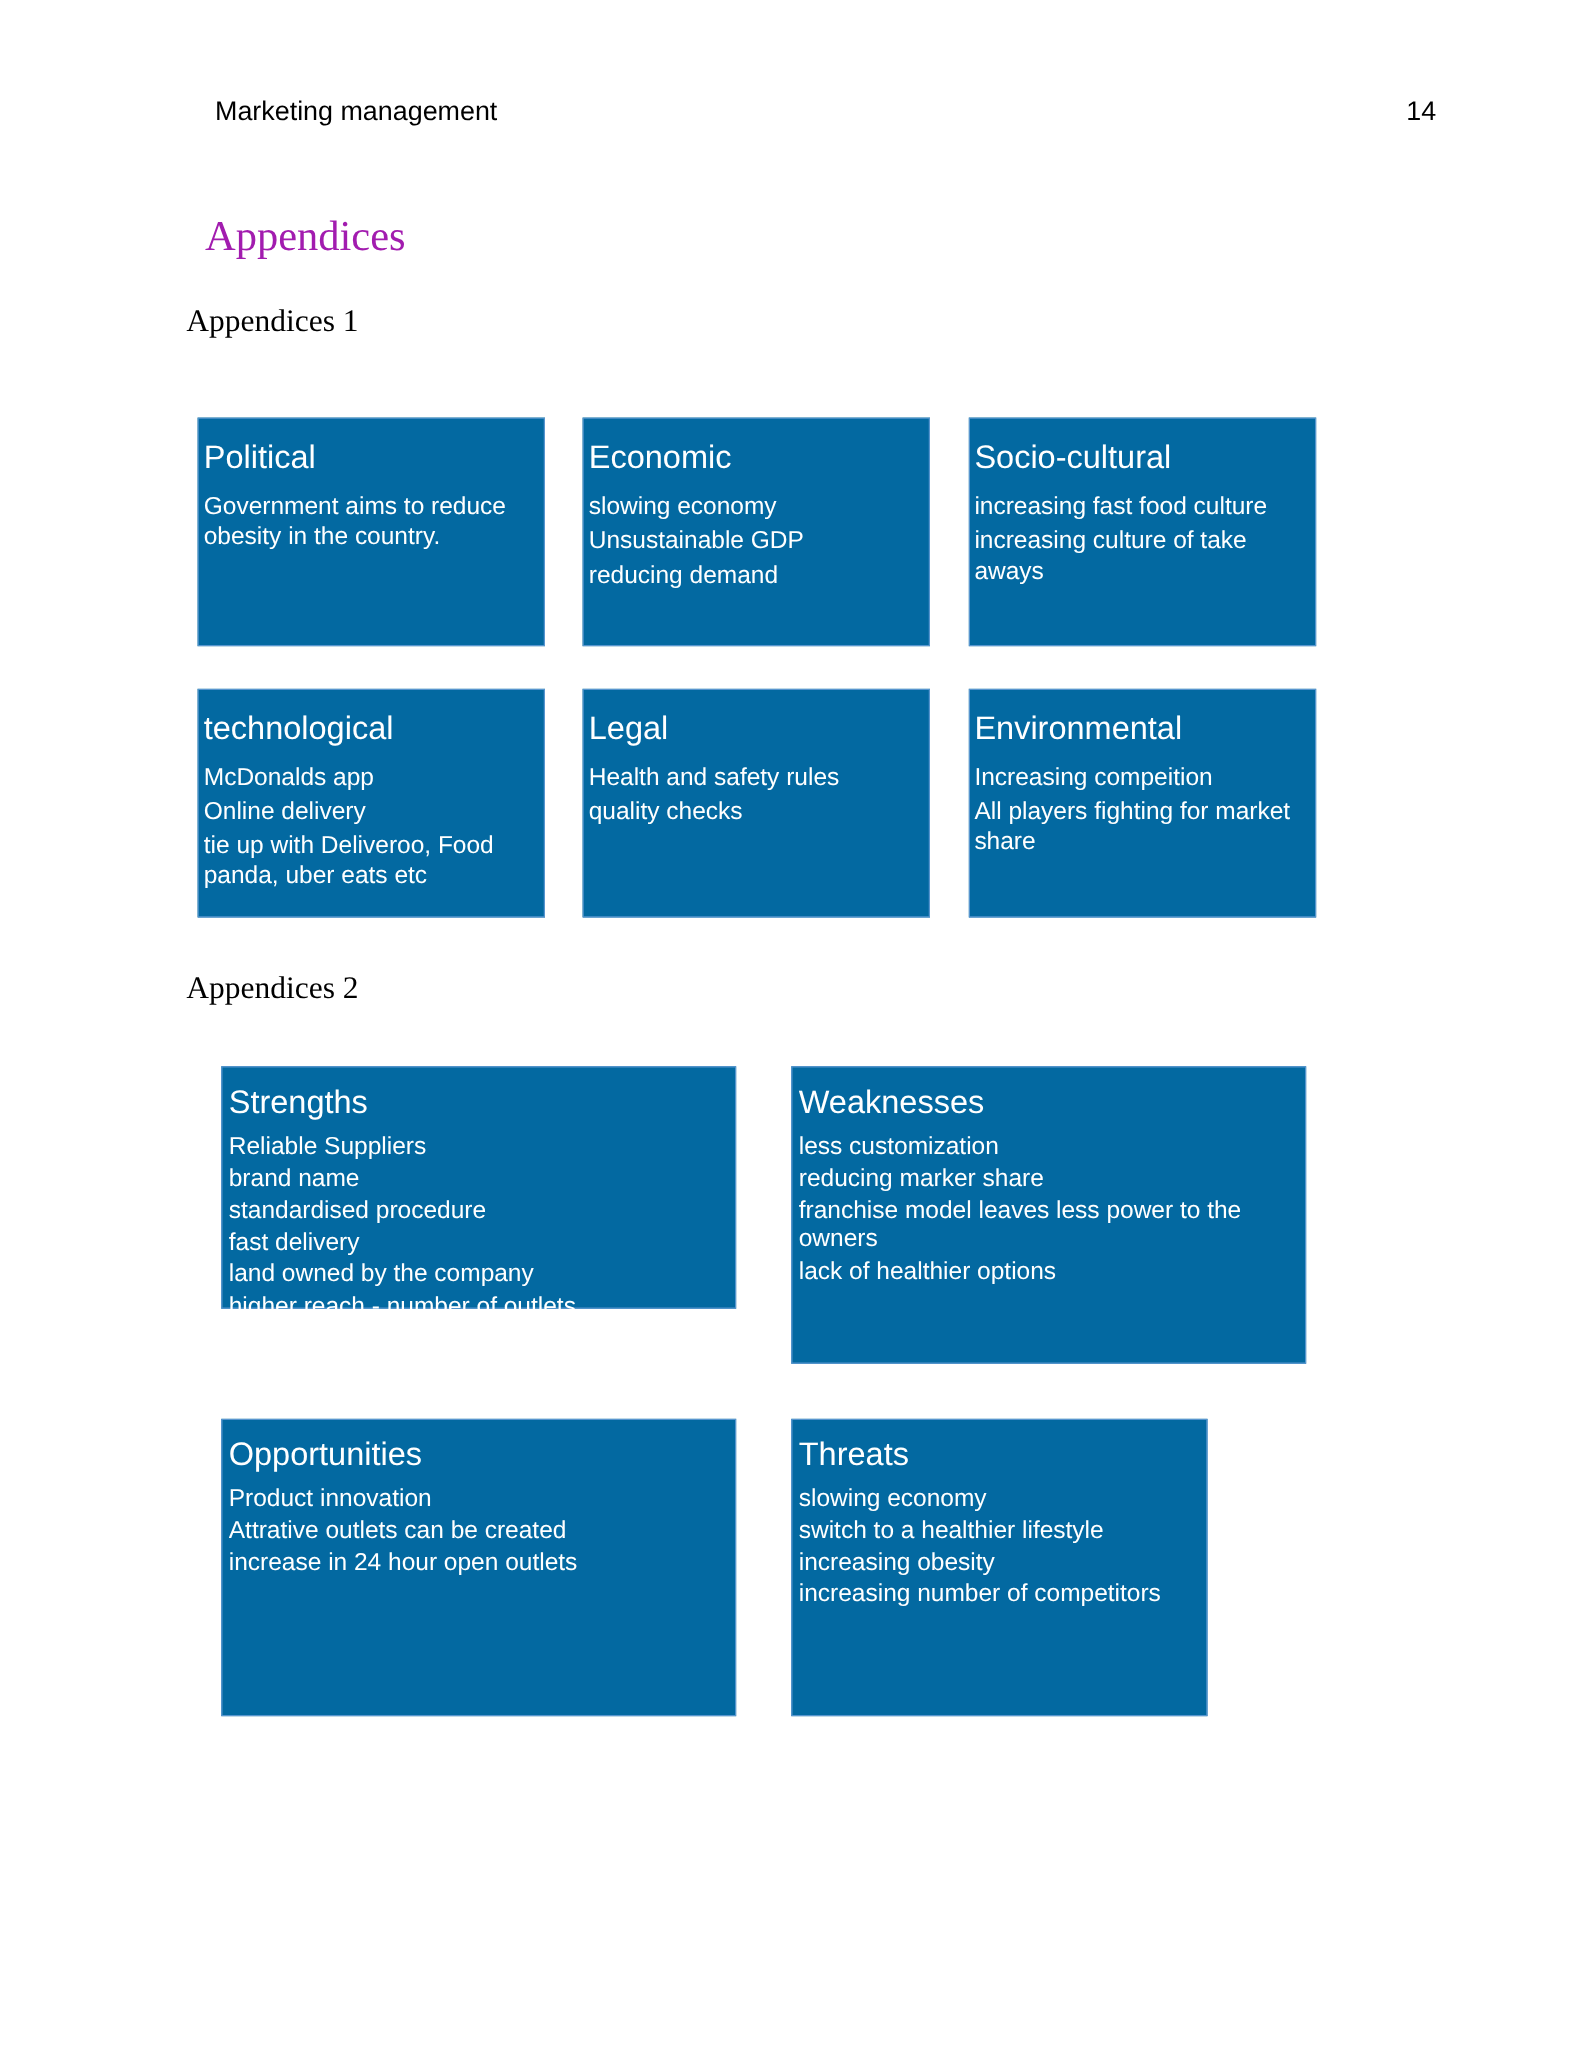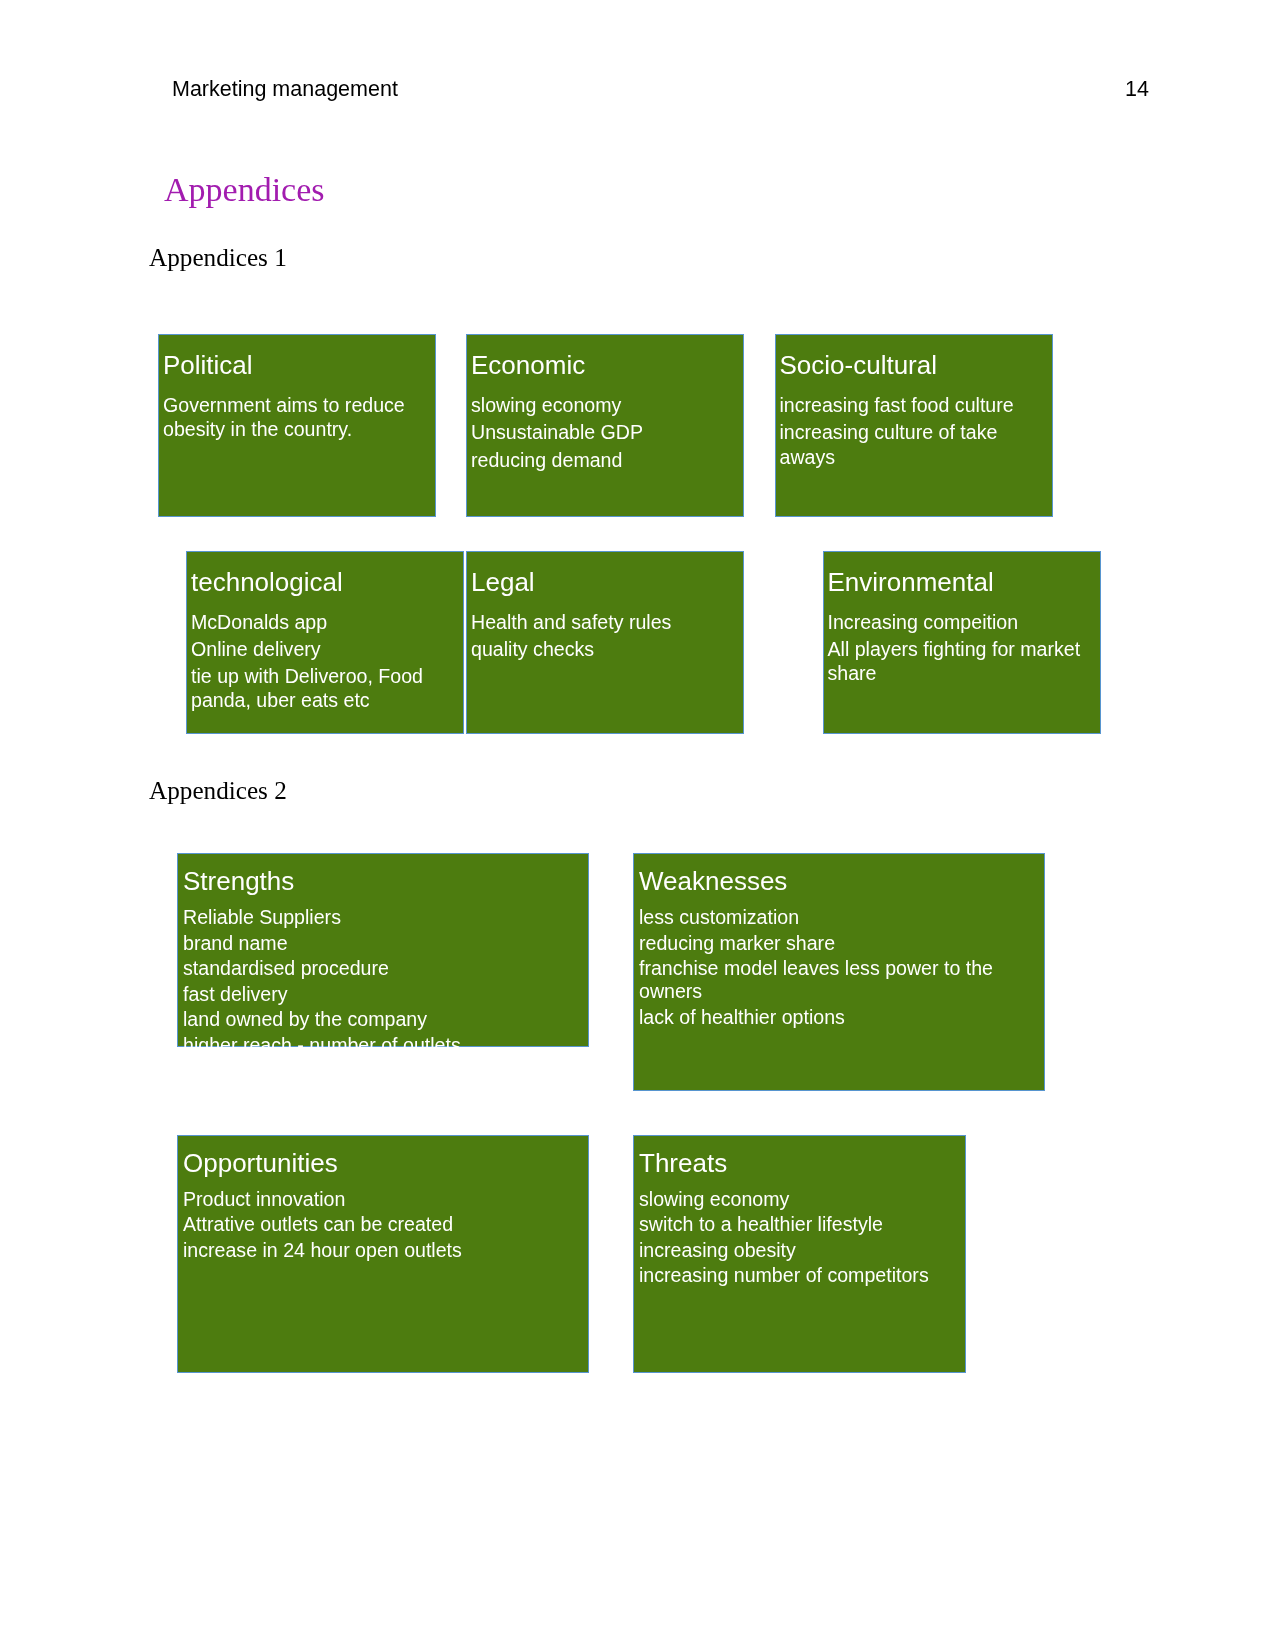--- a/index.html
+++ b/index.html
@@ -19,21 +19,21 @@
       font-family:"Liberation Sans", sans-serif; font-size:21.5px; color:#000; line-height:28px; }
   .doc-header .pageno { position:absolute; right:0; top:0;
       font-family:"Liberation Sans", sans-serif; font-size:21.5px; color:#000; line-height:28px; }
 
   .h1 { position:absolute; left:149px; top:176px; font-family:"Liberation Serif", serif;
         font-size:34px; line-height:28px; color:#a21caf;margin-left:15px; }
 
   .h2 { position:absolute; left:149px; font-family:"Liberation Serif", serif;
         font-size:25.2px; line-height:28px; color:#000; }
 
-  .box { position:absolute; background:#4d7c0f; box-sizing:border-box; overflow:hidden;
+  .box { position:absolute; background:#0369a1; box-sizing:border-box; overflow:hidden;
          box-shadow: inset 0 0 0 1px #5795cf; }
   .bx-title { font-family:"Liberation Sans", sans-serif; color:#ffffff;
               font-size:26px; line-height:29px; white-space:nowrap;
               position:absolute; }
   .bx-body  { font-family:"Liberation Sans", sans-serif; color:#ffffff;
               font-size:19.6px; position:absolute; }
   .bx-body > div { margin:0 0 2.6px 0; }
 
   
   .pestle .bx-title { left:5px; top:17px; }
@@ -76,38 +76,38 @@
   </div>
 
   <div class="box pestle" style="left:774.5px; top:334px; width:278px; height:182.5px;">
     <div class="bx-title">Socio-cultural</div>
     <div class="bx-body">
       <div>increasing fast food culture</div>
       <div>increasing culture of take aways</div>
     </div>
   </div>
 
-  <div class="box pestle" style="left:158px; top:550.5px; width:277.5px; height:183px;margin-left:28px;">
+  <div class="box pestle" style="left:158px; top:550.5px; width:277.5px; height:183px;">
     <div class="bx-title">technological</div>
     <div class="bx-body">
       <div>McDonalds app</div>
       <div>Online delivery</div>
       <div>tie up with Deliveroo, Food panda, uber eats etc</div>
     </div>
   </div>
 
   <div class="box pestle" style="left:466px; top:550.5px; width:277.5px; height:183px;">
     <div class="bx-title">Legal</div>
     <div class="bx-body">
       <div>Health and safety rules</div>
       <div>quality checks</div>
     </div>
   </div>
 
-  <div class="box pestle" style="left:774.5px; top:550.5px; width:278px; height:183px;margin-left:48px;">
+  <div class="box pestle" style="left:774.5px; top:550.5px; width:278px; height:183px;">
     <div class="bx-title">Environmental</div>
     <div class="bx-body">
       <div>Increasing compeition</div>
       <div>All players fighting for market share</div>
     </div>
   </div>
 
   <div class="h2" style="top:777px">Appendices 2</div>
 
   <div class="box swot" style="left:177px; top:853px; width:411.5px; height:194px;">

